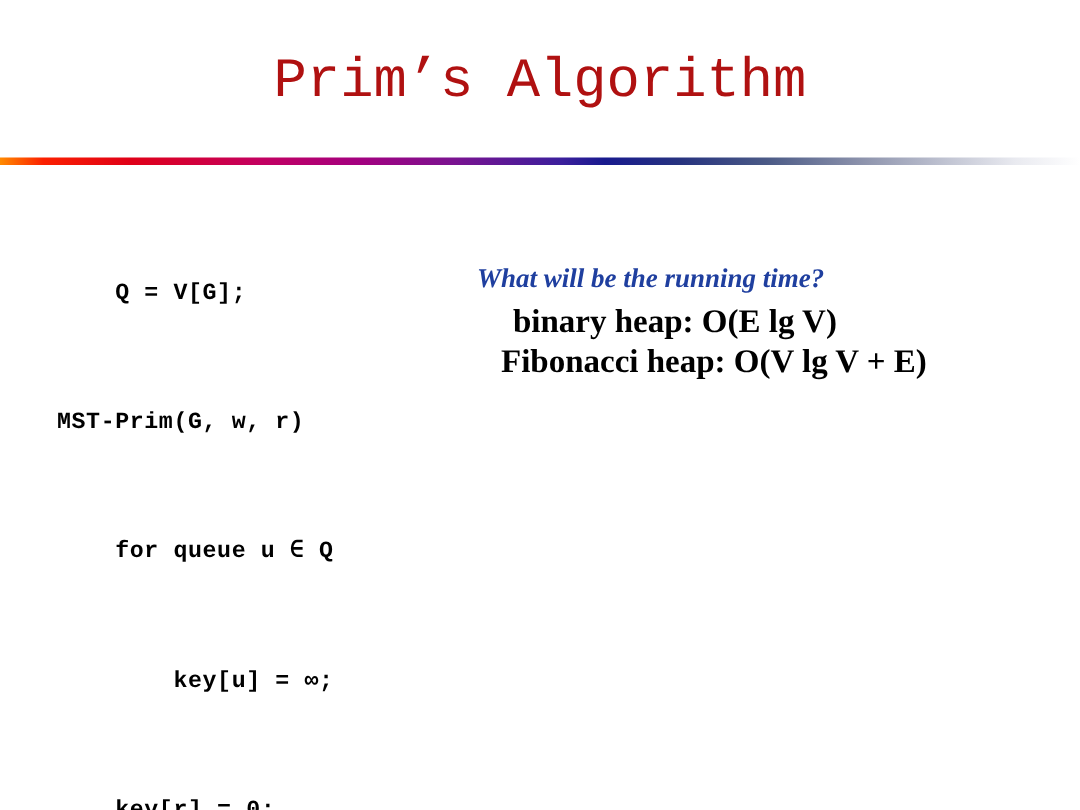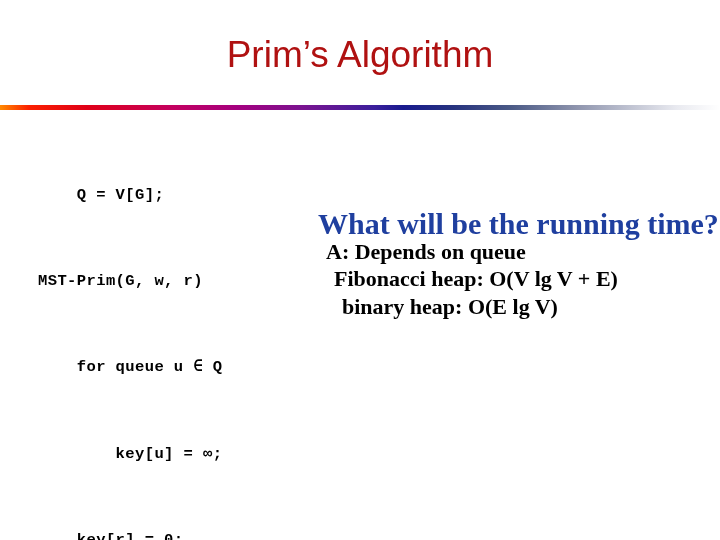--- a/index.html
+++ b/index.html
@@ -20,21 +20,21 @@
     background: #ffffff;
   }
 
   
   #slide-title {
     position: absolute;
     left: 0;
     top: 33px;
     width: 720px;
     text-align: center;
-    font-family: Liberation Sans, sans-serif;
+    font-family: Liberation Mono, monospace;
     font-size: 37px;
     font-weight: 400;
     line-height: 44px;
     color: #b01111;
     letter-spacing: 0px;
     white-space: nowrap;
   }
 
   
   #title-rule {
@@ -88,23 +88,23 @@
     color: #000000;
   }
   #annotation .ann-line {
     white-space: nowrap;
     font-size: 22px;
     line-height: 27.5px;
     font-weight: 700;
   }
   #annotation .ann-question {
     color: #1f3f9f;
-    font-size: 30px;
+    font-style: italic;
+    font-size: 18px;
     margin-left: 0px;
-    margin-top: 38px;
   }
   #annotation .ann-answer {
     margin-left: 8px;
   }
   #annotation .ann-binary {
     margin-left: 24px;
   }
   #annotation .ann-fib {
     margin-left: 16px;
   }
@@ -128,18 +128,17 @@
     
     
     
     
     
     
   </div>
 
   <div id="annotation">
     <div class="ann-line ann-question">What will be the running time?</div>
-    <div class="ann-line ann-answer">A: Depends on queue</div>
+    <div class="ann-line ann-binary">binary heap: O(E lg V)</div>
     <div class="ann-line ann-fib">Fibonacci heap: O(V lg V + E)</div>
-    <div class="ann-line ann-binary">binary heap: O(E lg V)</div>
   </div>
 
 </div>
 
 </body></html>

